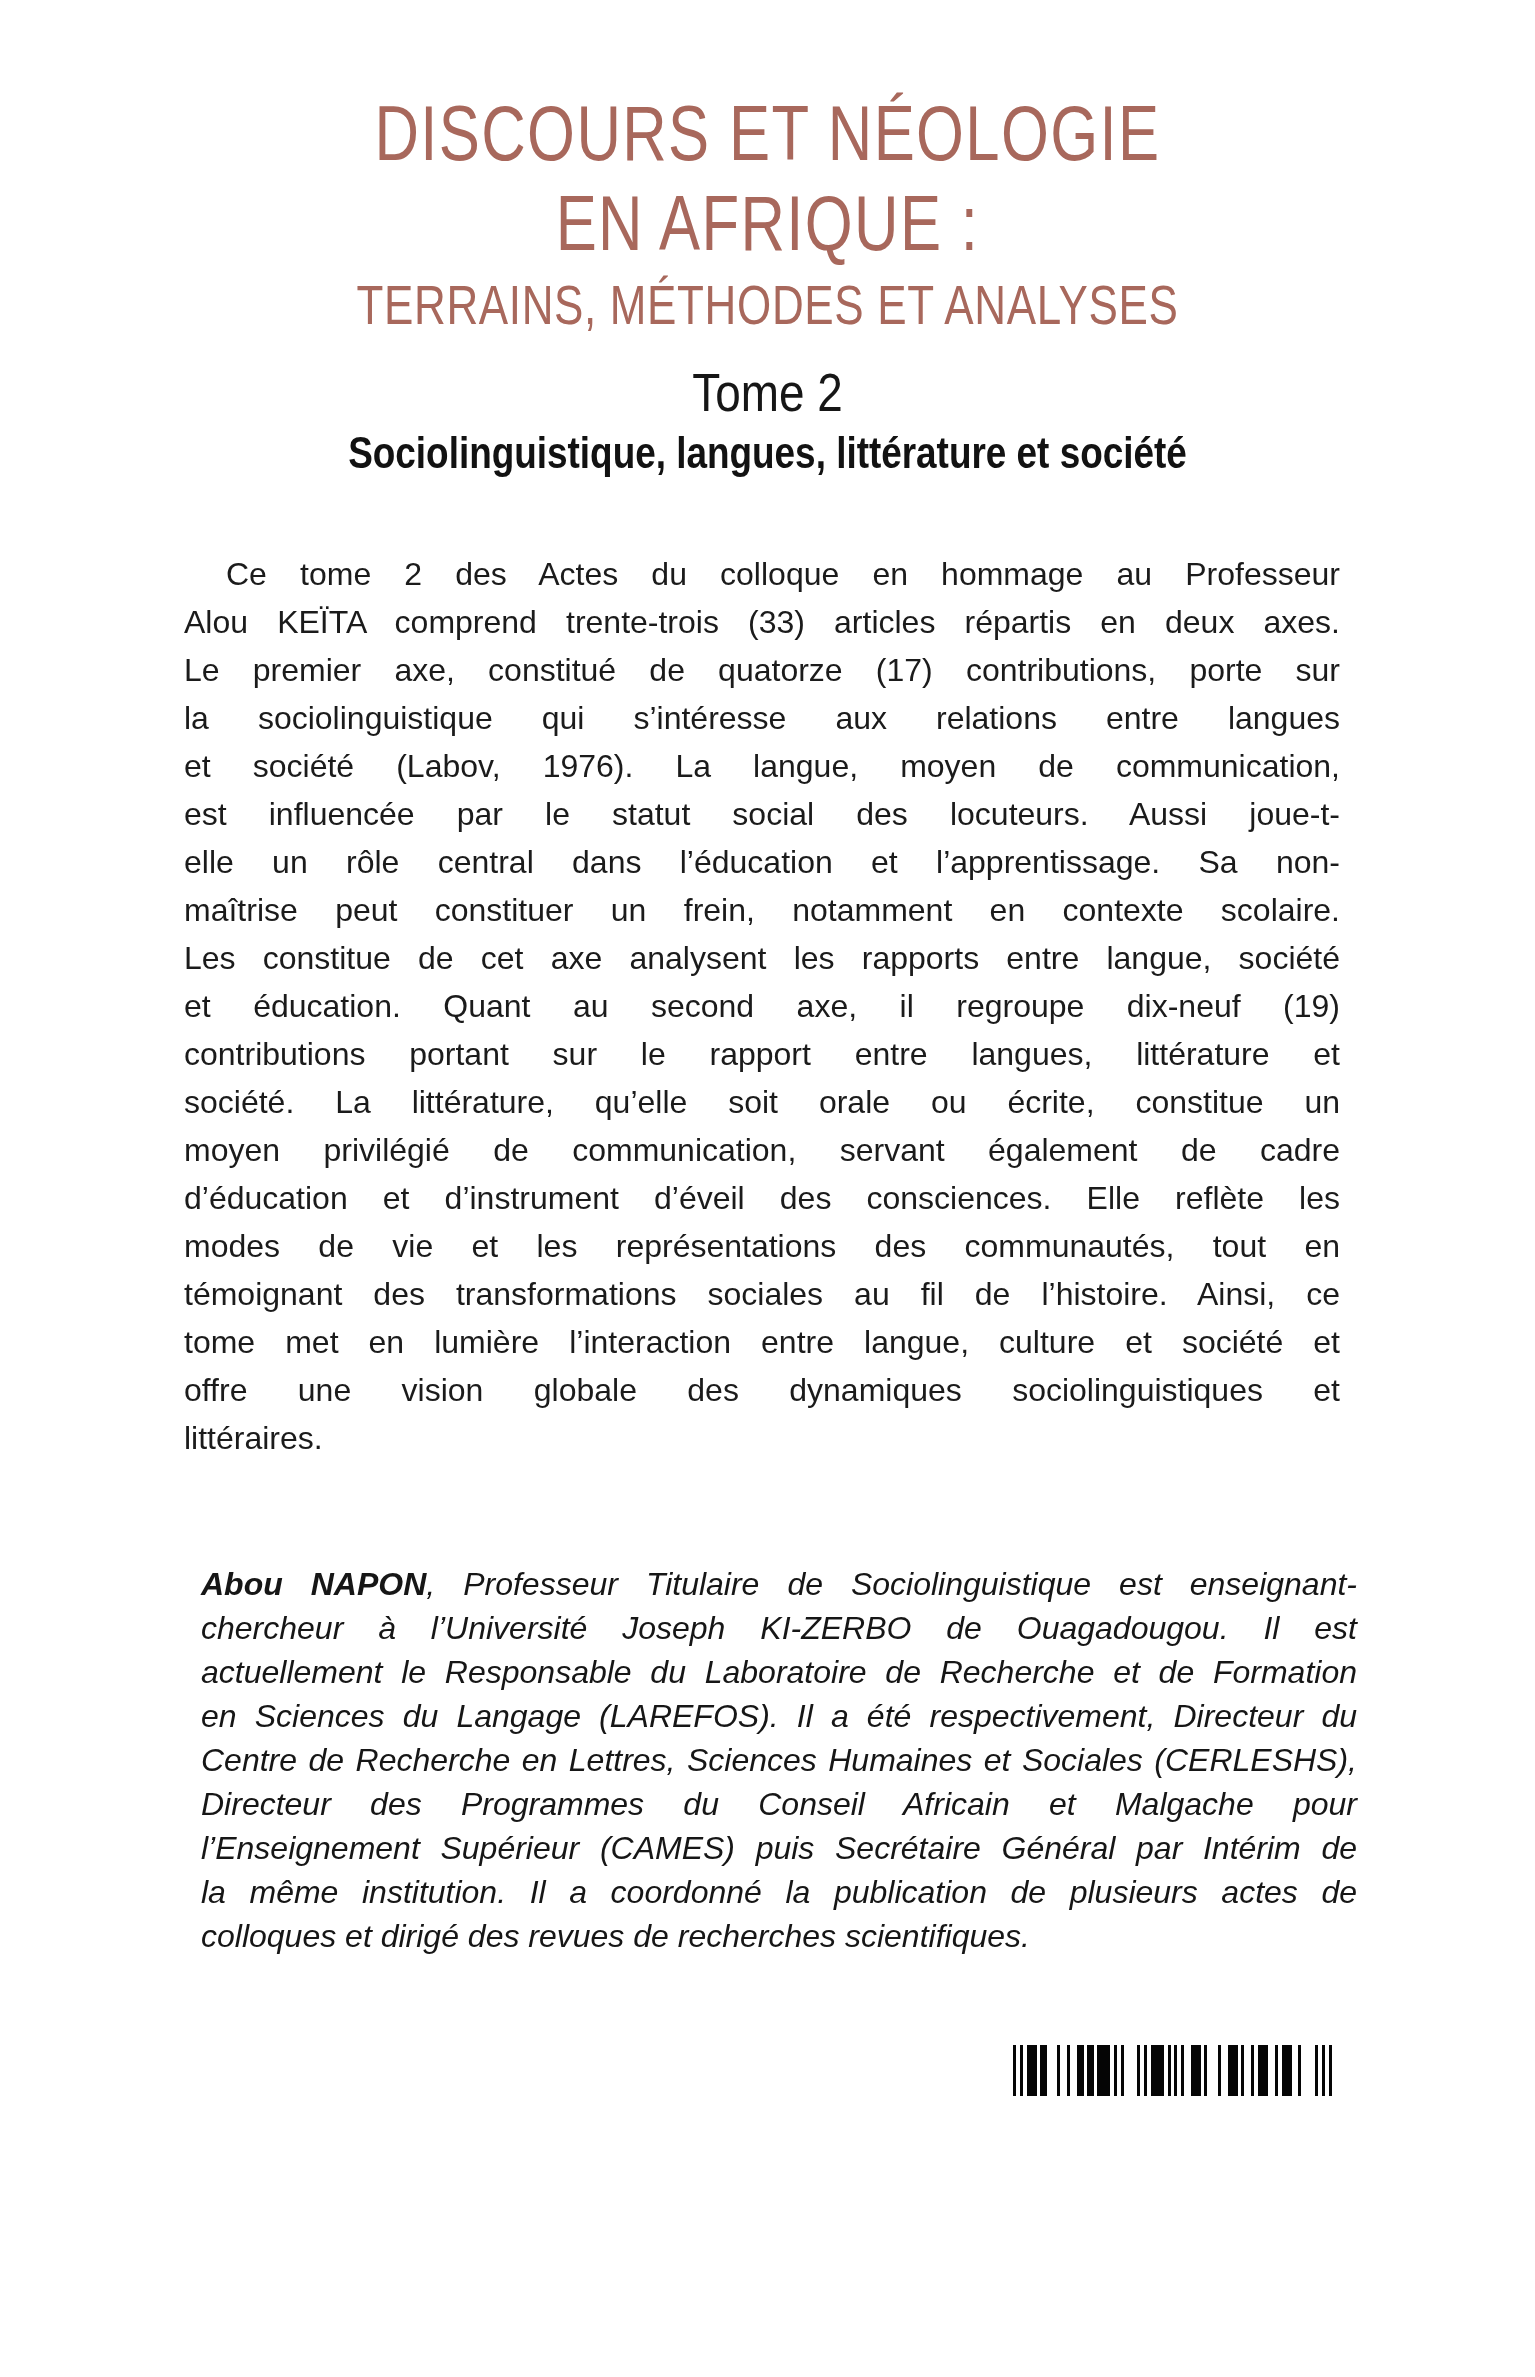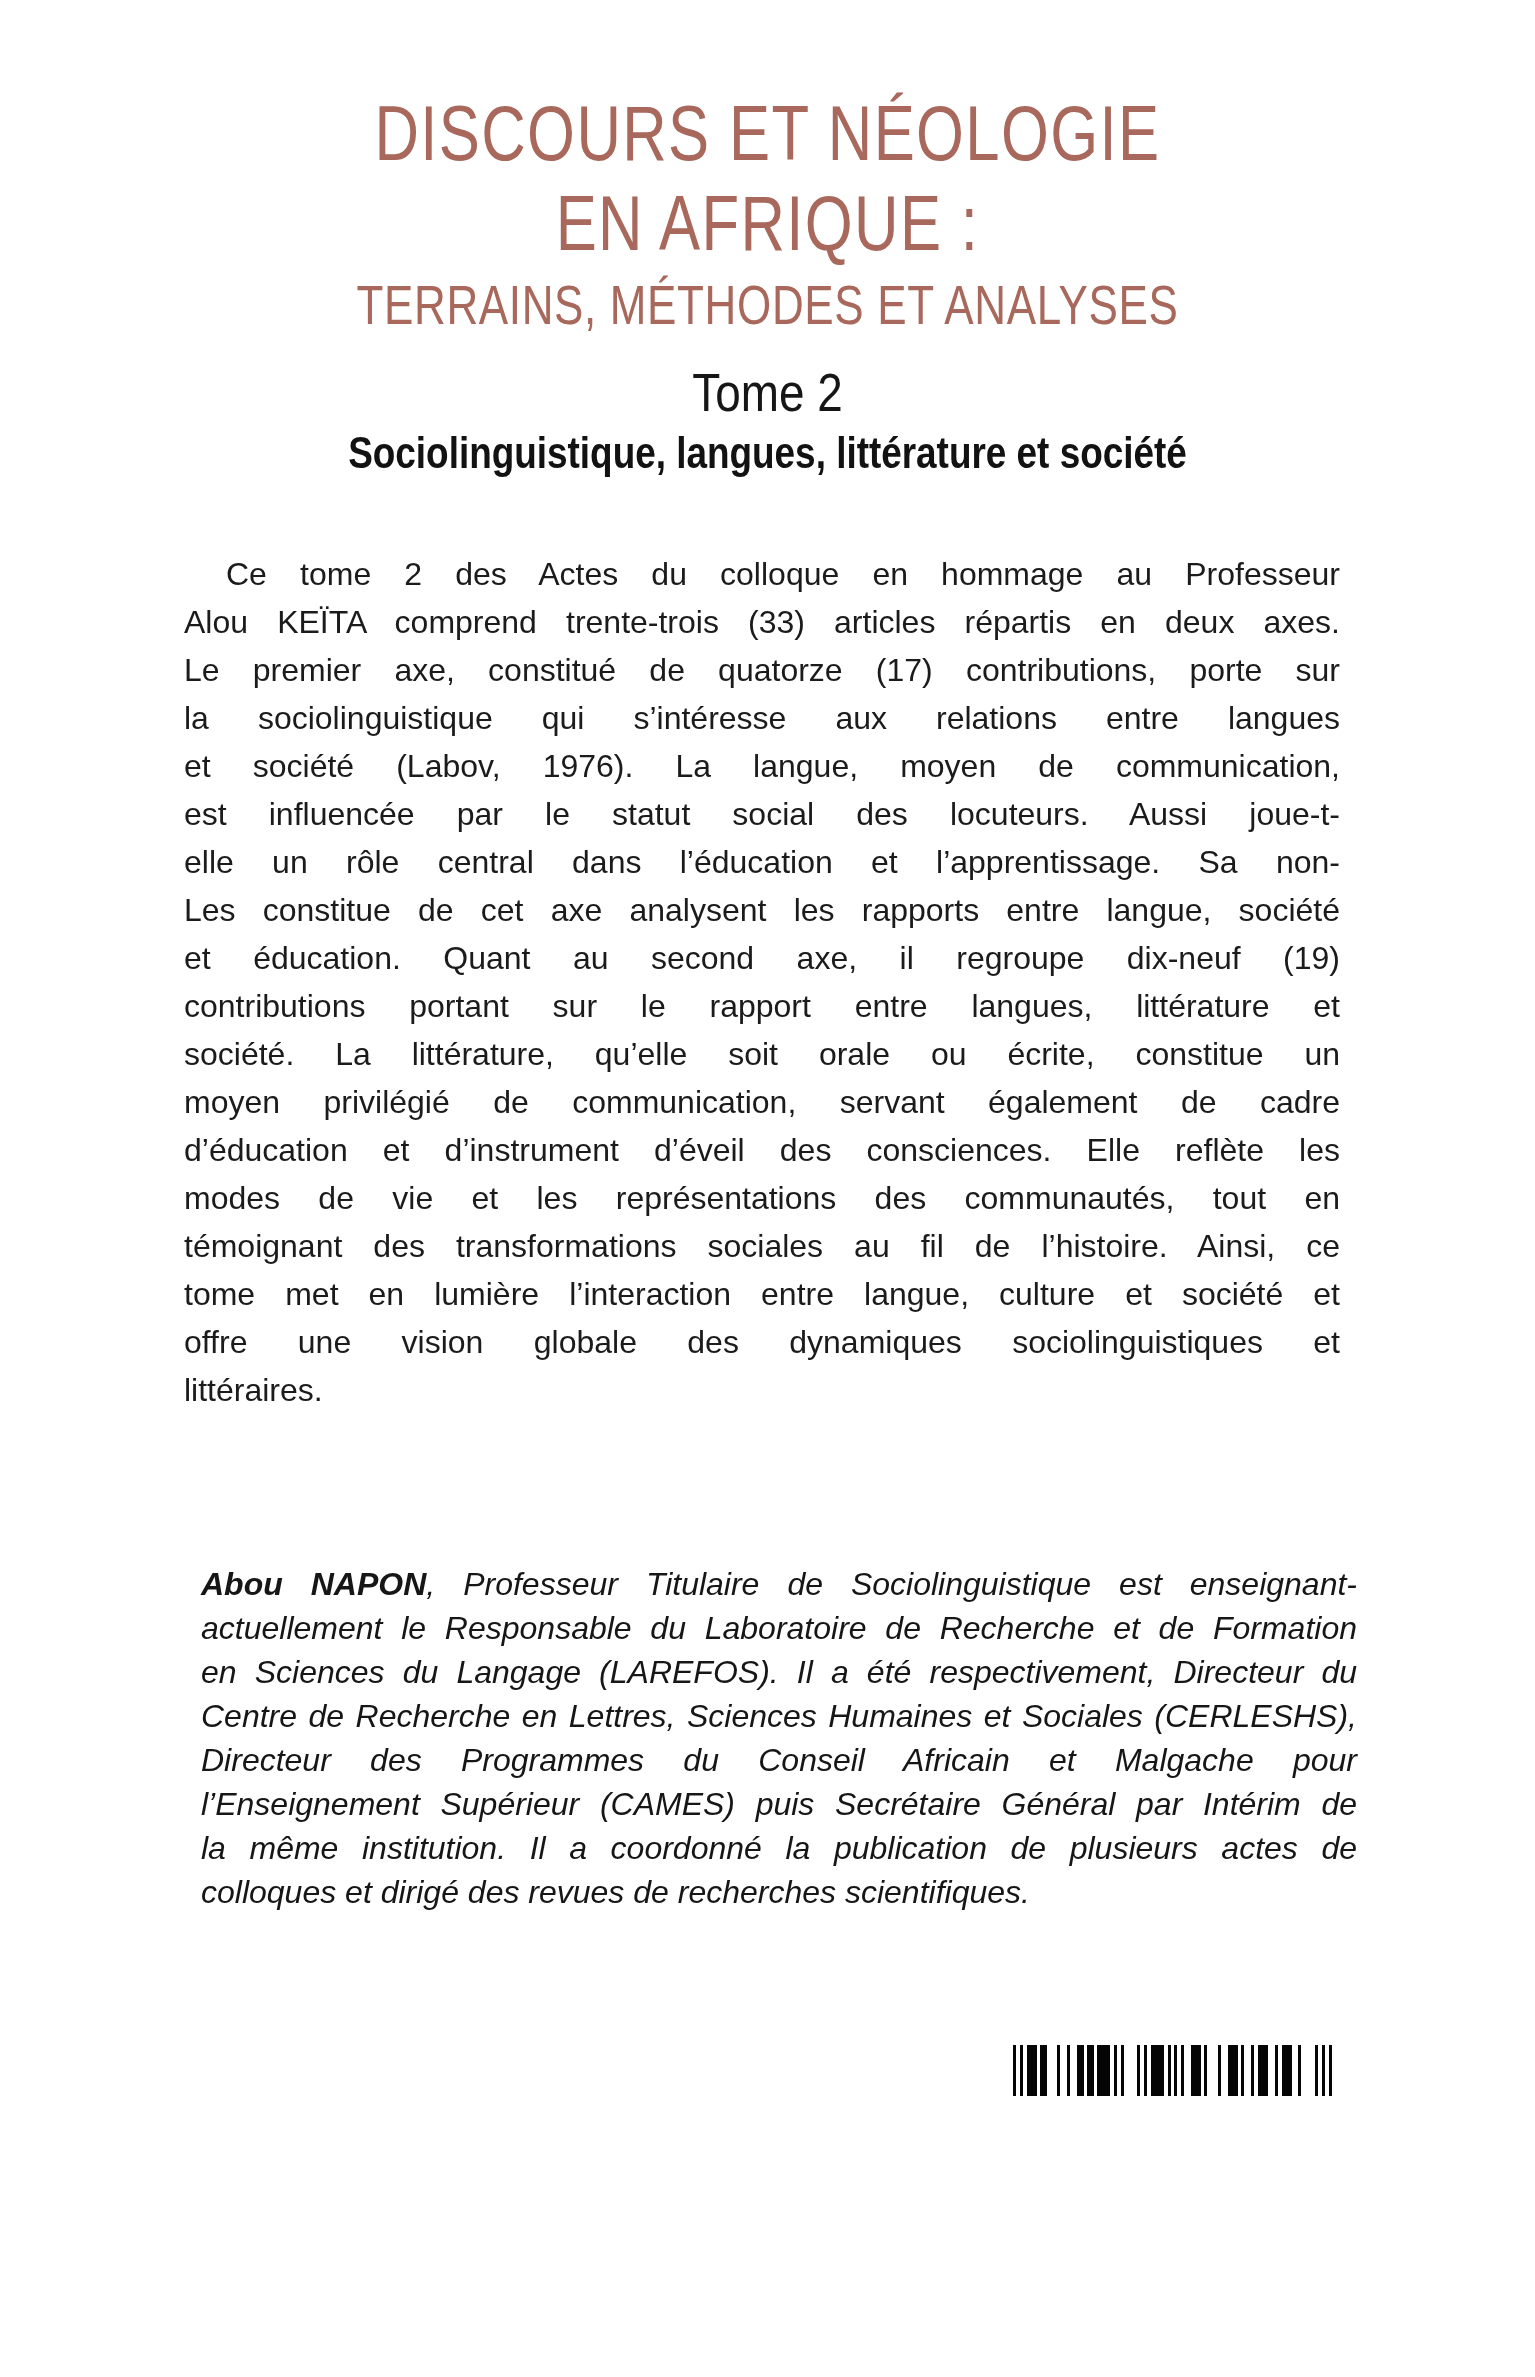--- a/index.html
+++ b/index.html
@@ -50,36 +50,38 @@
   <div class="hline subject">Sociolinguistique, langues, littérature et société</div>
 
   <div class="summary" id="summary">
       <div class="sline">Ce tome 2 des Actes du colloque en hommage au Professeur</div>
       <div class="sline">Alou KEÏTA comprend trente-trois (33) articles répartis en deux axes.</div>
       <div class="sline">Le premier axe, constitué de quatorze (17) contributions, porte sur</div>
       <div class="sline">la sociolinguistique qui s’intéresse aux relations entre langues</div>
       <div class="sline">et société (Labov, 1976). La langue, moyen de communication,</div>
       <div class="sline">est influencée par le statut social des locuteurs. Aussi joue-t-</div>
       <div class="sline">elle un rôle central dans l’éducation et l’apprentissage. Sa non-</div>
+      <div class="sline">maîtrise peut constituer un frein, notamment en contexte scolaire.</div>
       <div class="sline">Les constitue de cet axe analysent les rapports entre langue, société</div>
       <div class="sline">et éducation. Quant au second axe, il regroupe dix-neuf (19)</div>
       <div class="sline">contributions portant sur le rapport entre langues, littérature et</div>
       <div class="sline">société. La littérature, qu’elle soit orale ou écrite, constitue un</div>
       <div class="sline">moyen privilégié de communication, servant également de cadre</div>
       <div class="sline">d’éducation et d’instrument d’éveil des consciences. Elle reflète les</div>
       <div class="sline">modes de vie et les représentations des communautés, tout en</div>
       <div class="sline">témoignant des transformations sociales au fil de l’histoire. Ainsi, ce</div>
       <div class="sline">tome met en lumière l’interaction entre langue, culture et société et</div>
       <div class="sline">offre une vision globale des dynamiques sociolinguistiques et</div>
       <div class="sline last">littéraires.</div>
     </div>
 
   <div class="bio">
     <div class="bioline"><span class="bioname">Abou NAPON</span><span>, Professeur Titulaire de Sociolinguistique est enseignant-</span></div>
     <div id="biolines">
+        <div class="bioline">chercheur à l’Université Joseph KI-ZERBO de Ouagadougou. Il est</div>
         <div class="bioline">actuellement le Responsable du Laboratoire de Recherche et de Formation</div>
         <div class="bioline">en Sciences du Langage (LAREFOS). Il a été respectivement, Directeur du</div>
         <div class="bioline">Centre de Recherche en Lettres, Sciences Humaines et Sociales (CERLESHS),</div>
         <div class="bioline">Directeur des Programmes du Conseil Africain et Malgache pour</div>
         <div class="bioline">l’Enseignement Supérieur (CAMES) puis Secrétaire Général par Intérim de</div>
         <div class="bioline">la même institution. Il a coordonné la publication de plusieurs actes de</div>
         <div class="bioline last">colloques et dirigé des revues de recherches scientifiques.</div>
       </div>
   </div>
 

